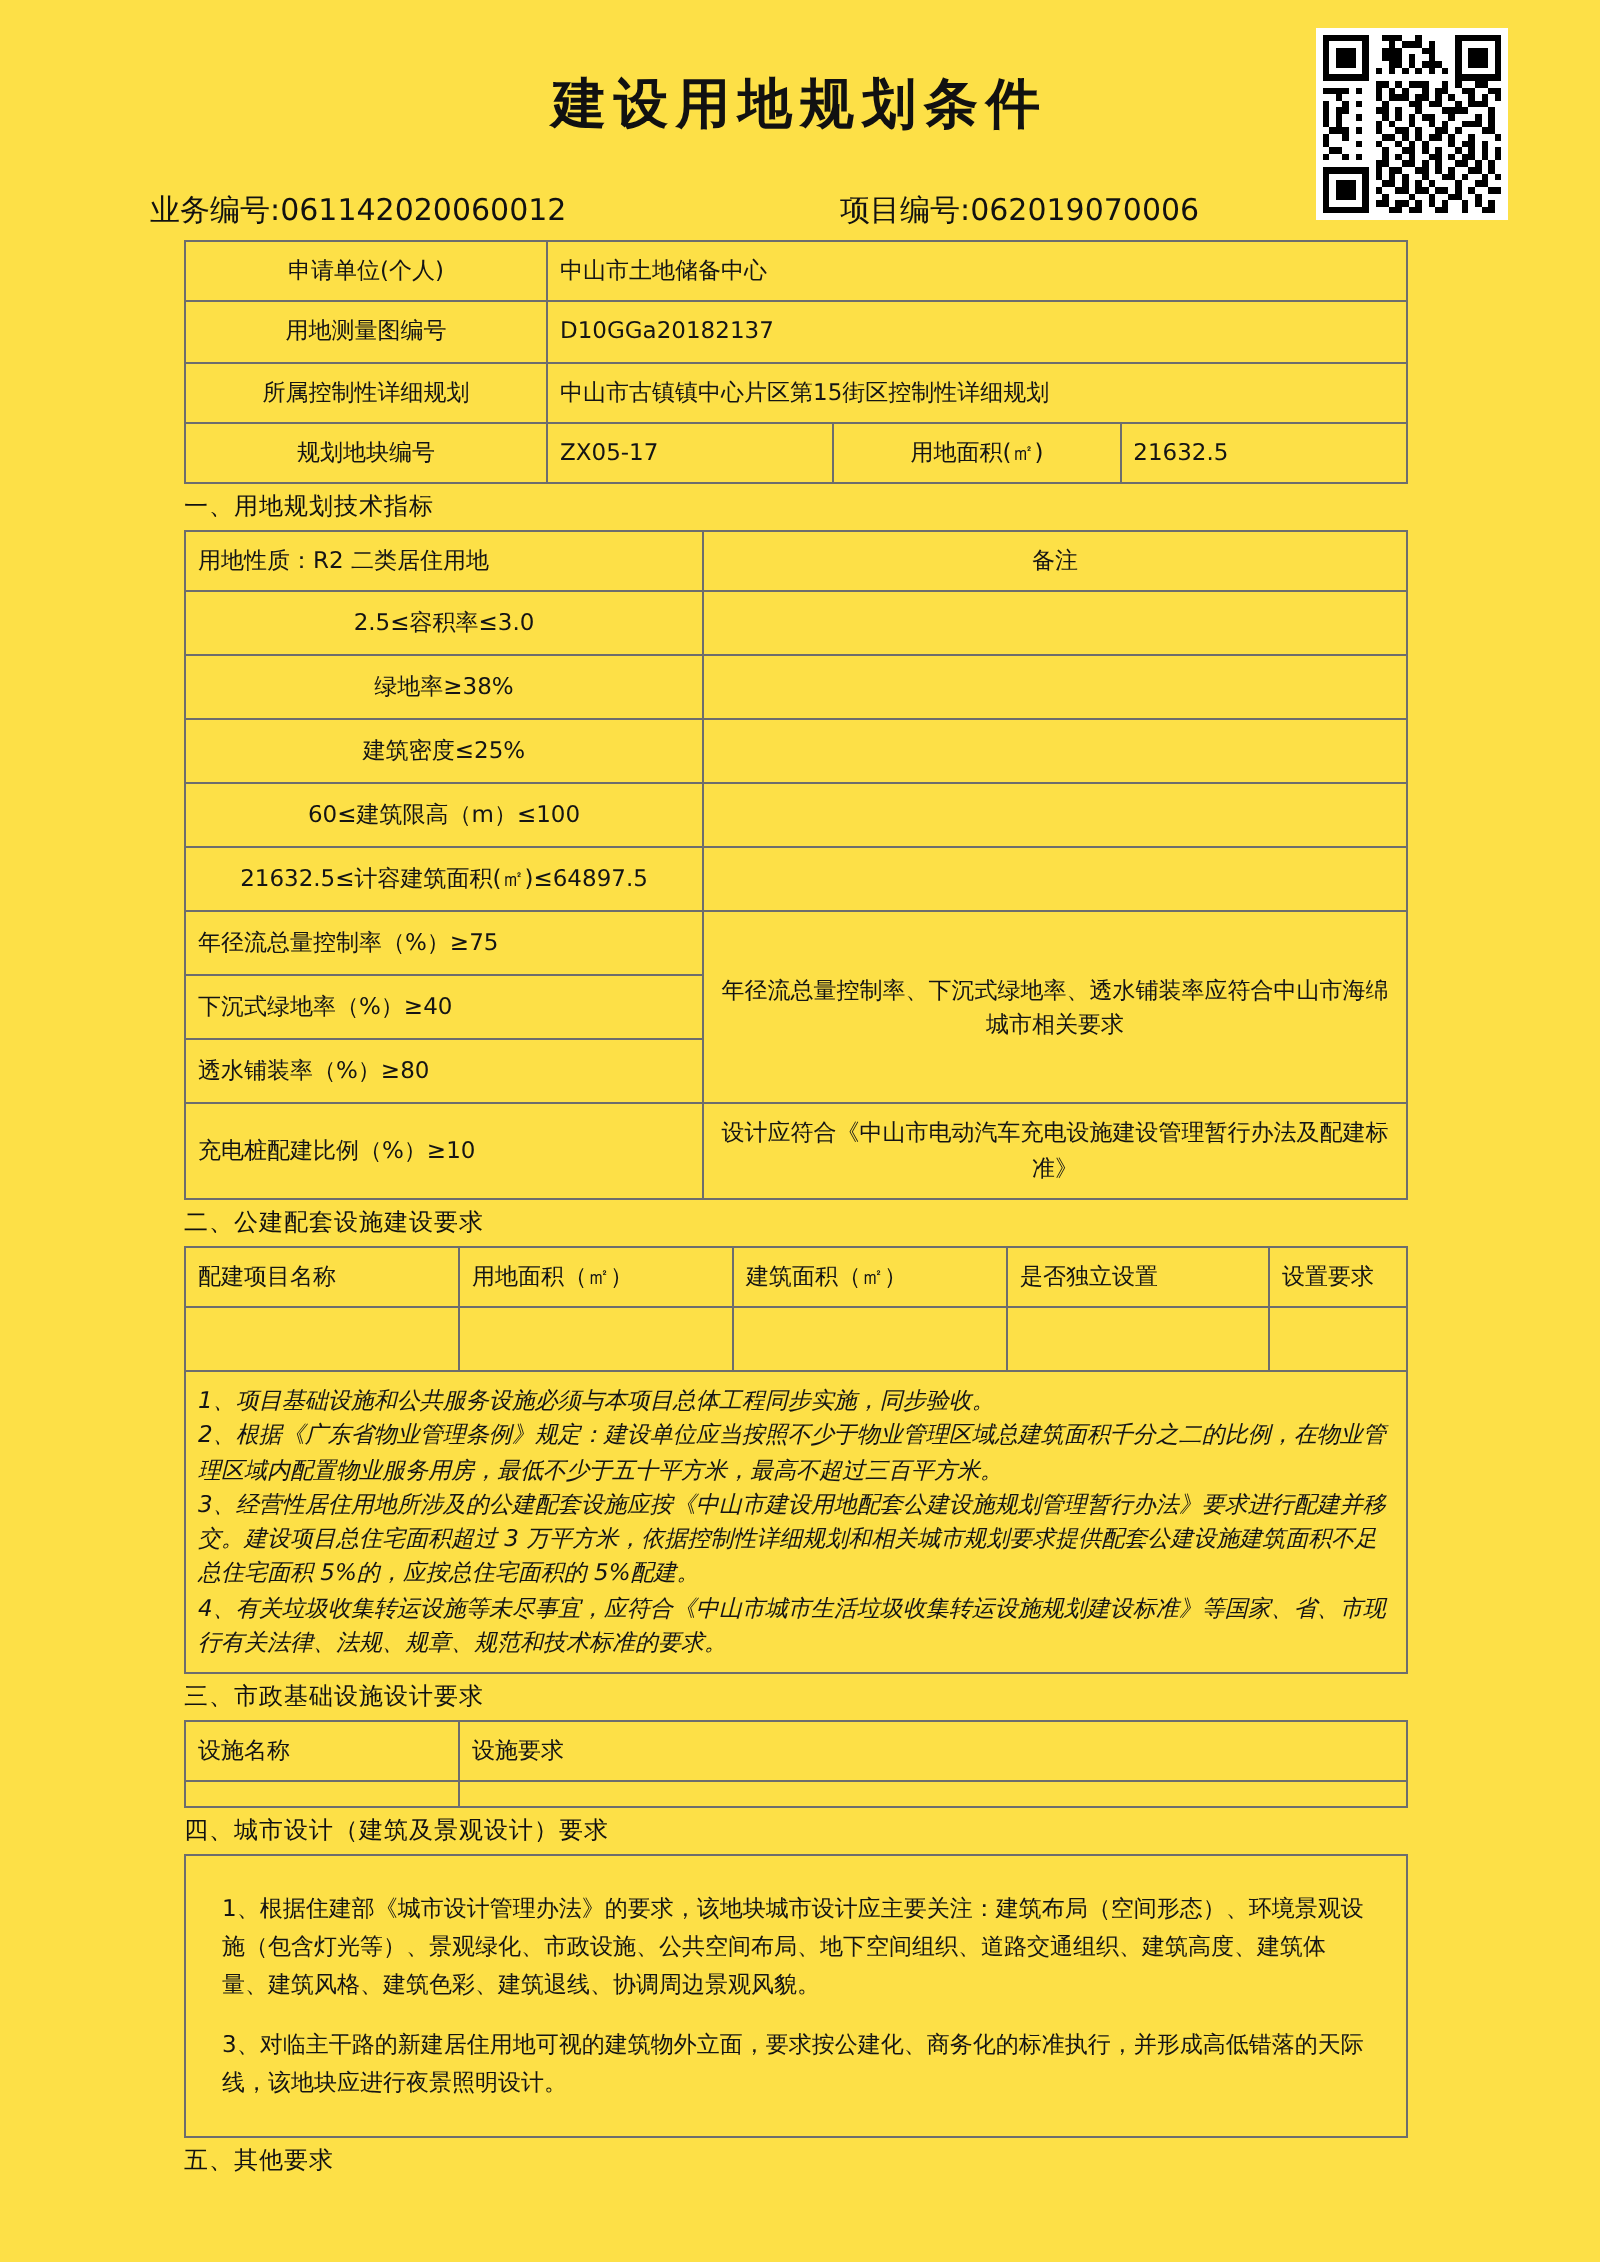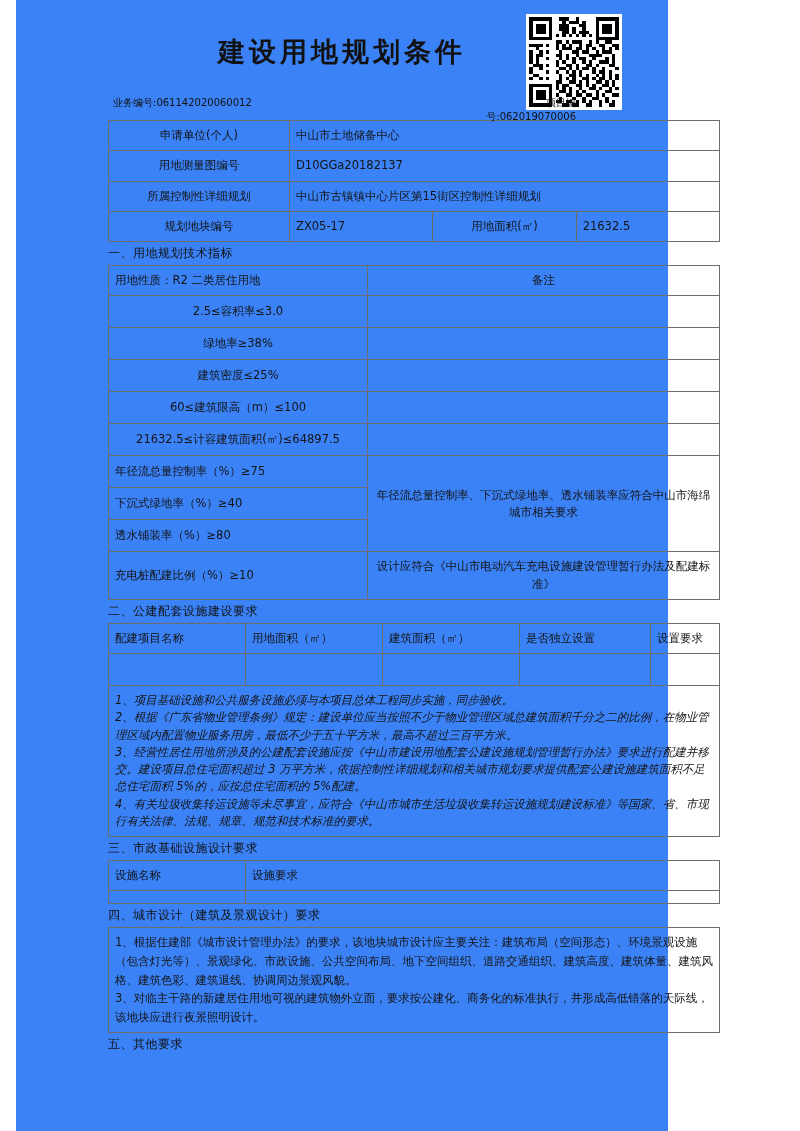--- a/index.html
+++ b/index.html
@@ -11,24 +11,24 @@
     width: 800px;
     height: 1131px;
     position: relative;
     font-family: "DejaVu Sans", "Liberation Sans", sans-serif;
     color: #1a1a1a;
     overflow: hidden;
   }
 
   .page {
     position: absolute;
-    left: 16px; top: 0;
-    width: 652px;
+    left: 0; top: 0;
+    width: 800px;
     height: 1131px;
-    background: #3b82f6;
+    background: #fde047;
   }
 
   
   .header-zone {
     position: relative;
     height: 96px;
   }
   .doc-title {
     position: absolute;
     left: 0; right: 0;
@@ -46,23 +46,23 @@
     top: 14px;
     width: 96px;
     height: 96px;
     background: #fff;
   }
   .qr-wrap svg { display: block; }
 
   
   .numbers-line {
     position: relative;
-    margin: 0 92px 4px 97px;
+    margin: 0 92px 4px 75px;
     height: 20px;
-    font-size: 10px;
+    font-size: 15px;
     color: #111;
     text-align: right;
   }
   .num-left { position: absolute; left: 0; top: 0; }
   .num-right { position: absolute; left: 345px; top: 0; }
 
   
   .tbl {
     border-collapse: collapse;
     width: 612px;
@@ -126,21 +126,21 @@
   .plain-block {
     width: 612px;
     margin: 0 0 0 92px;
     border: 1px solid #6d6d6d;
     box-sizing: border-box;
     font-size: 11.5px;
     line-height: 1.62;
     padding: 5px 6px 6px 6px;
     color: #141414;
   }
-  .plain-block p { margin: 0; }
+  .plain-block p { margin: 12px; }
 
   .tail-space { height: 160px; }
 </style>
 </head>
 <body>
 
 <div class="page">
 
   <div class="header-zone">
     <div class="doc-title">建设用地规划条件</div>

